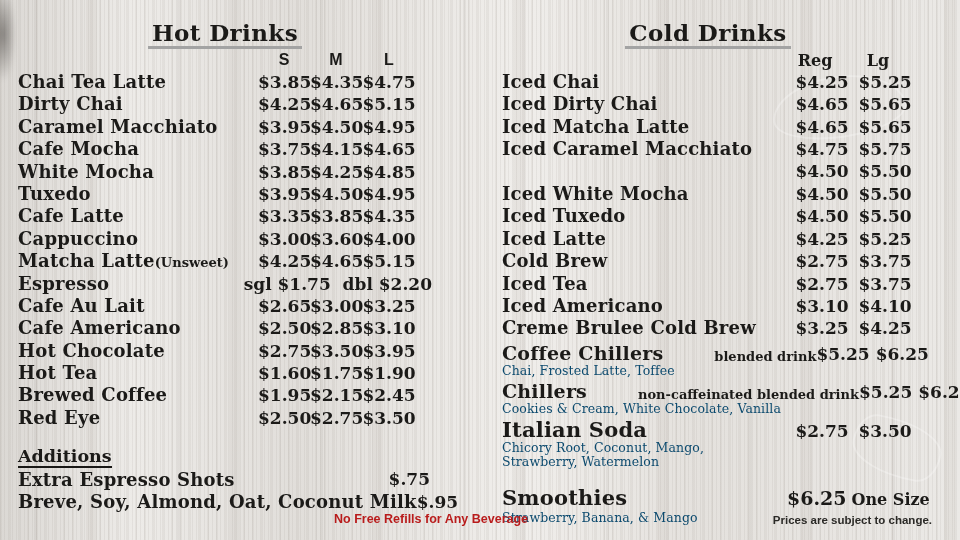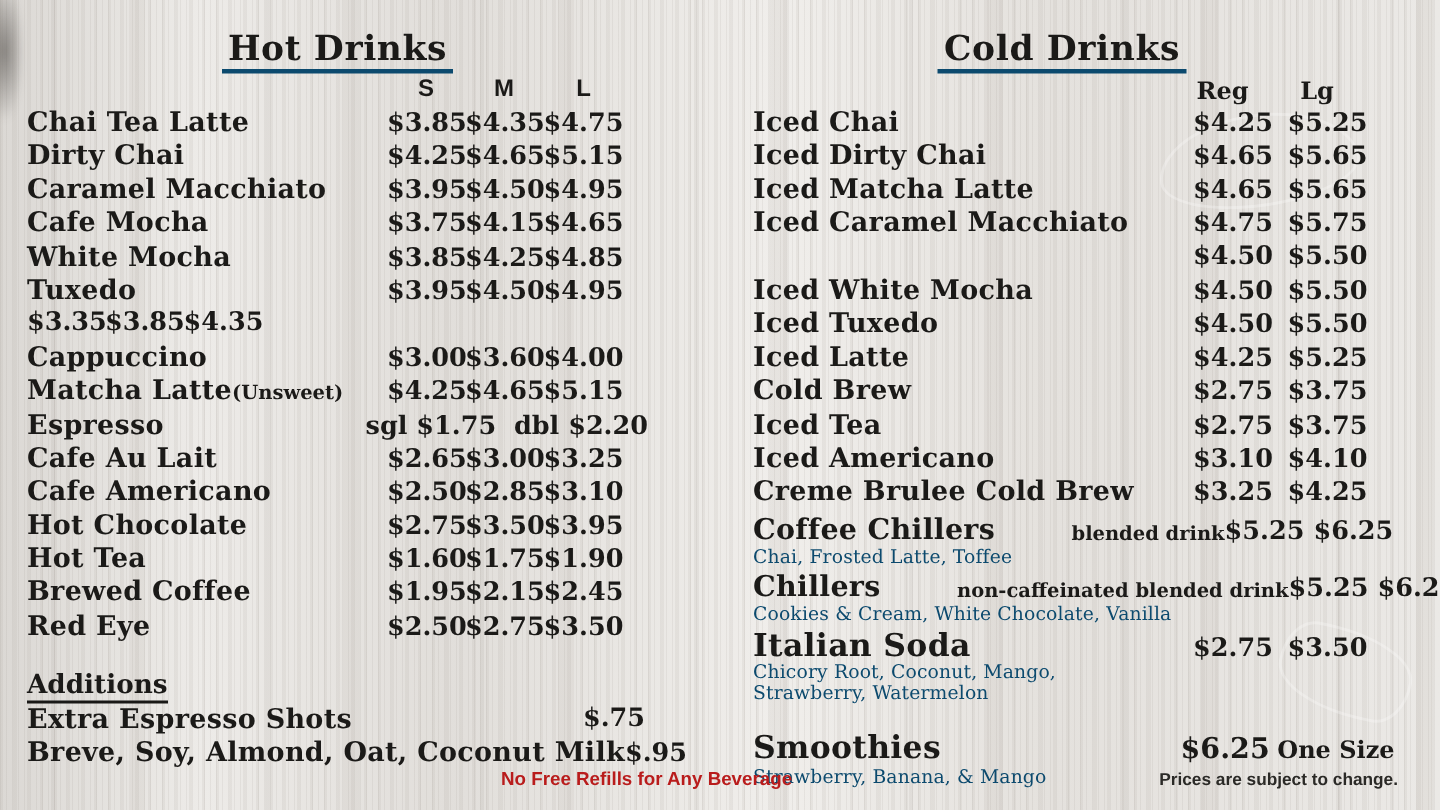--- a/index.html
+++ b/index.html
@@ -26,21 +26,21 @@
   .wm{position:absolute;border:2px solid rgba(255,255,255,0.55);opacity:.5;}
   .wm-lips{left:772px;top:76px;width:130px;height:58px;border-radius:50% 50% 50% 50%/60% 60% 40% 40%;transform:rotate(-8deg);}
   .wm-eye{left:852px;top:418px;width:86px;height:56px;border-radius:24% 76% 24% 76%/50% 50% 50% 50%;transform:rotate(10deg);}
 
   
   .col-left{position:absolute;left:18px;top:20px;width:414px;}
   .col-right{position:absolute;left:502px;top:20px;width:412px;}
   .title-wrap{text-align:center;height:31px;}
   .title{
     display:inline-block;font-size:23px;font-weight:bold;letter-spacing:.4px;
-    border-bottom:3px solid #0c4a6e;padding:0 4px 0px 4px;line-height:26px;
+    border-bottom:3px solid #a3a3a3;padding:0 4px 0px 4px;line-height:26px;
   }
   
   .hdr-row{display:flex;align-items:baseline;height:20px;margin-top:0px;}
   .hdr-spacer-l{width:240px;}
   .hdr-cell-l{width:52px;text-align:center;font-family:"Liberation Sans",sans-serif;font-weight:bold;font-size:16px;}
   .hdr-cell-l:last-child{width:54px;}
   .hdr-spacer-r{width:285px;}
   .hdr-cell-r{width:56px;text-align:center;font-size:16px;font-weight:bold;}
   .hdr-cell-r.lg{width:58px;margin-left:6px;}
 
@@ -137,20 +137,21 @@
         <span class="price">$4.25</span>
         <span class="price">$4.85</span>
       </div>
       <div class="row">
         <span class="lname">Tuxedo</span>
         <span class="price">$3.95</span>
         <span class="price">$4.50</span>
         <span class="price">$4.95</span>
       </div>
       <div class="row">
+        <span class="lname">Cafe Latte</span>
         <span class="price">$3.35</span>
         <span class="price">$3.85</span>
         <span class="price">$4.35</span>
       </div>
       <div class="row">
         <span class="lname">Cappuccino</span>
         <span class="price">$3.00</span>
         <span class="price">$3.60</span>
         <span class="price">$4.00</span>
       </div>

